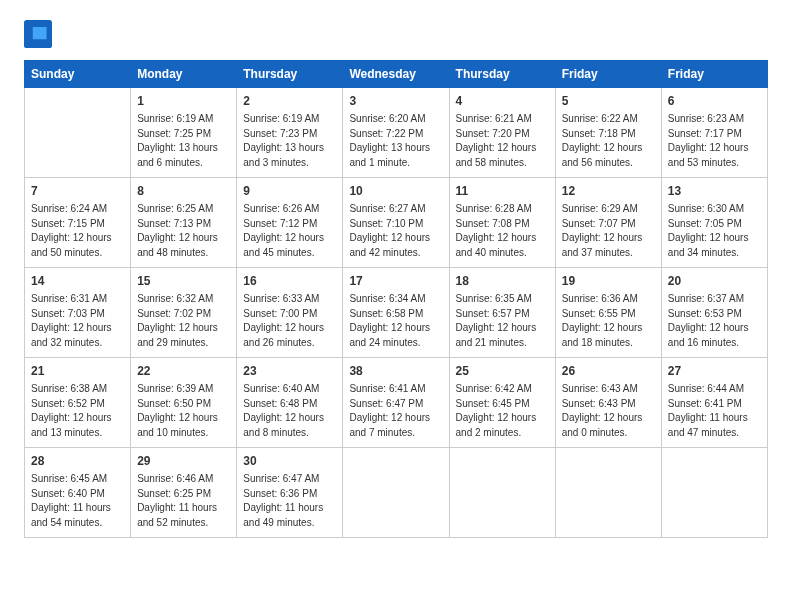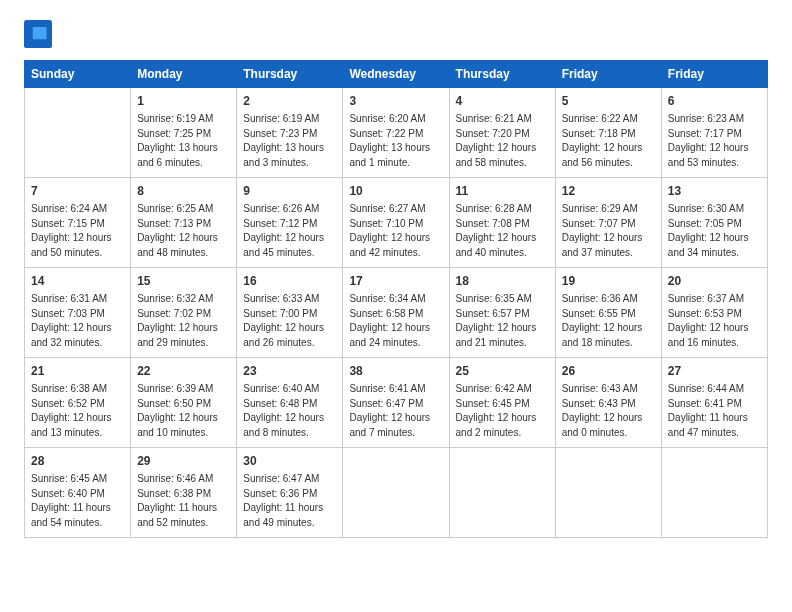--- a/index.html
+++ b/index.html
@@ -322,21 +322,21 @@
         <td>
           <span class="day-num">28</span>
           <div class="cell-text">Sunrise: 6:45 AM</div>
           <div class="cell-text">Sunset: 6:40 PM</div>
           <div class="cell-text">Daylight: 11 hours</div>
           <div class="cell-text">and 54 minutes.</div>
         </td>
         <td>
           <span class="day-num">29</span>
           <div class="cell-text">Sunrise: 6:46 AM</div>
-          <div class="cell-text">Sunset: 6:38 PM</div>
+          <div class="cell-text">Sunset: 6:25 PM</div>
           <div class="cell-text">Daylight: 11 hours</div>
           <div class="cell-text">and 52 minutes.</div>
         </td>
         <td>
           <span class="day-num">30</span>
           <div class="cell-text">Sunrise: 6:47 AM</div>
           <div class="cell-text">Sunset: 6:36 PM</div>
           <div class="cell-text">Daylight: 11 hours</div>
           <div class="cell-text">and 49 minutes.</div>
         </td>

